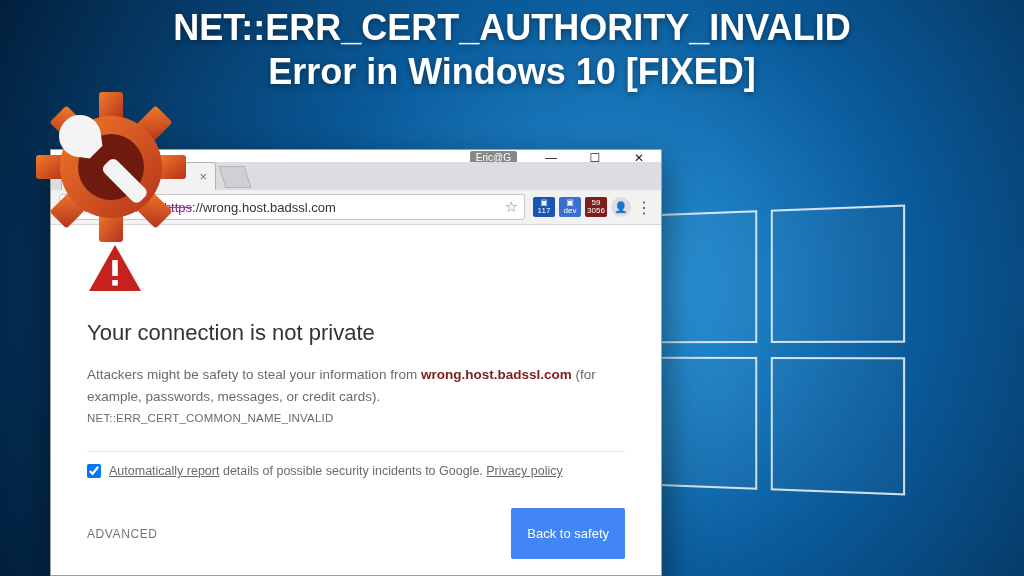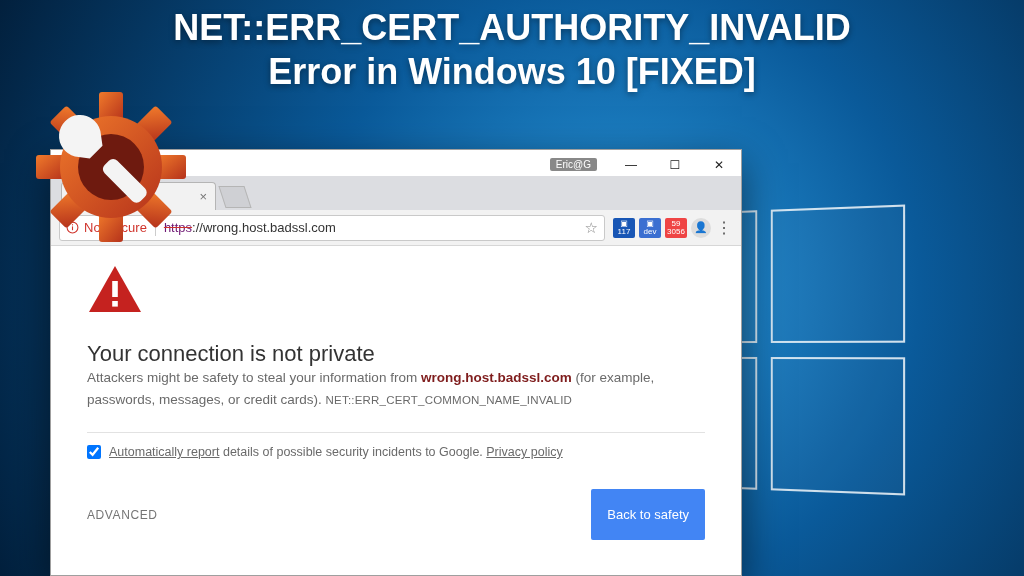--- a/index.html
+++ b/index.html
@@ -52,21 +52,21 @@
     width: 150px;
     height: 150px;
     z-index: 20;
   }
 
   
   .browser {
     position: absolute;
     left: 50px;
     top: 149px;
-    width: 692px;
+    width: 612px;
     height: 427px;
     background: #fff;
     box-shadow: 0 14px 38px rgba(0,0,0,.55);
     border: 1px solid #9f9f9f;
     display:flex;
     flex-direction:column;
     z-index: 10;
   }
 
   
@@ -178,20 +178,21 @@
     flex:1;
     padding: 18px 36px 16px 36px;
     color:#5f6368;
     font-size:13.5px;
   }
   .warn-tri { margin-bottom: 24px; }
   .content h2 {
     font-weight:400;
     color:#333;
     font-size:22px;
+    margin-bottom: 18px;
   }
   .content .desc { line-height:1.6; color:#6a6a6a; }
   .content .desc b { color:#7f1d1d; font-weight:600;}
   .content .desc .errcode { font-size:11.5px; letter-spacing:.2px; }
   .content hr { border:none; border-top:1px solid #e2e2e2; margin: 22px 0 12px; }
   .report { display:flex; gap:8px; font-size:12.5px; color:#6a6a6a;}
   .report input { width:14px; height:14px; }
   .report .u { text-decoration: underline; }
   .actions { display:flex; justify-content:space-between; align-items:center; margin-top: 30px; gap: 40px;}
   .advanced { font-size:12px; color:#757575; letter-spacing:.6px; }
@@ -289,21 +290,21 @@
     </div>
     <div class="ext-row">
       <div class="ext" style="background:#1856b5">
         <span>▣</span>
         <span>117</span>
       </div>
       <div class="ext" style="background:#3b6fd1">
         <span>▣</span>
         <span>dev</span>
       </div>
-      <div class="ext" style="background:#ef4444">
+      <div class="ext" style="background:#7f1d1d">
         <span>59</span>
         <span>3056</span>
       </div>
       <div class="avatar">👤</div>
       <div class="menu-dots">⋮</div>
     </div>
   </div>
 
   <div class="content">
     <div class="warn-tri">

